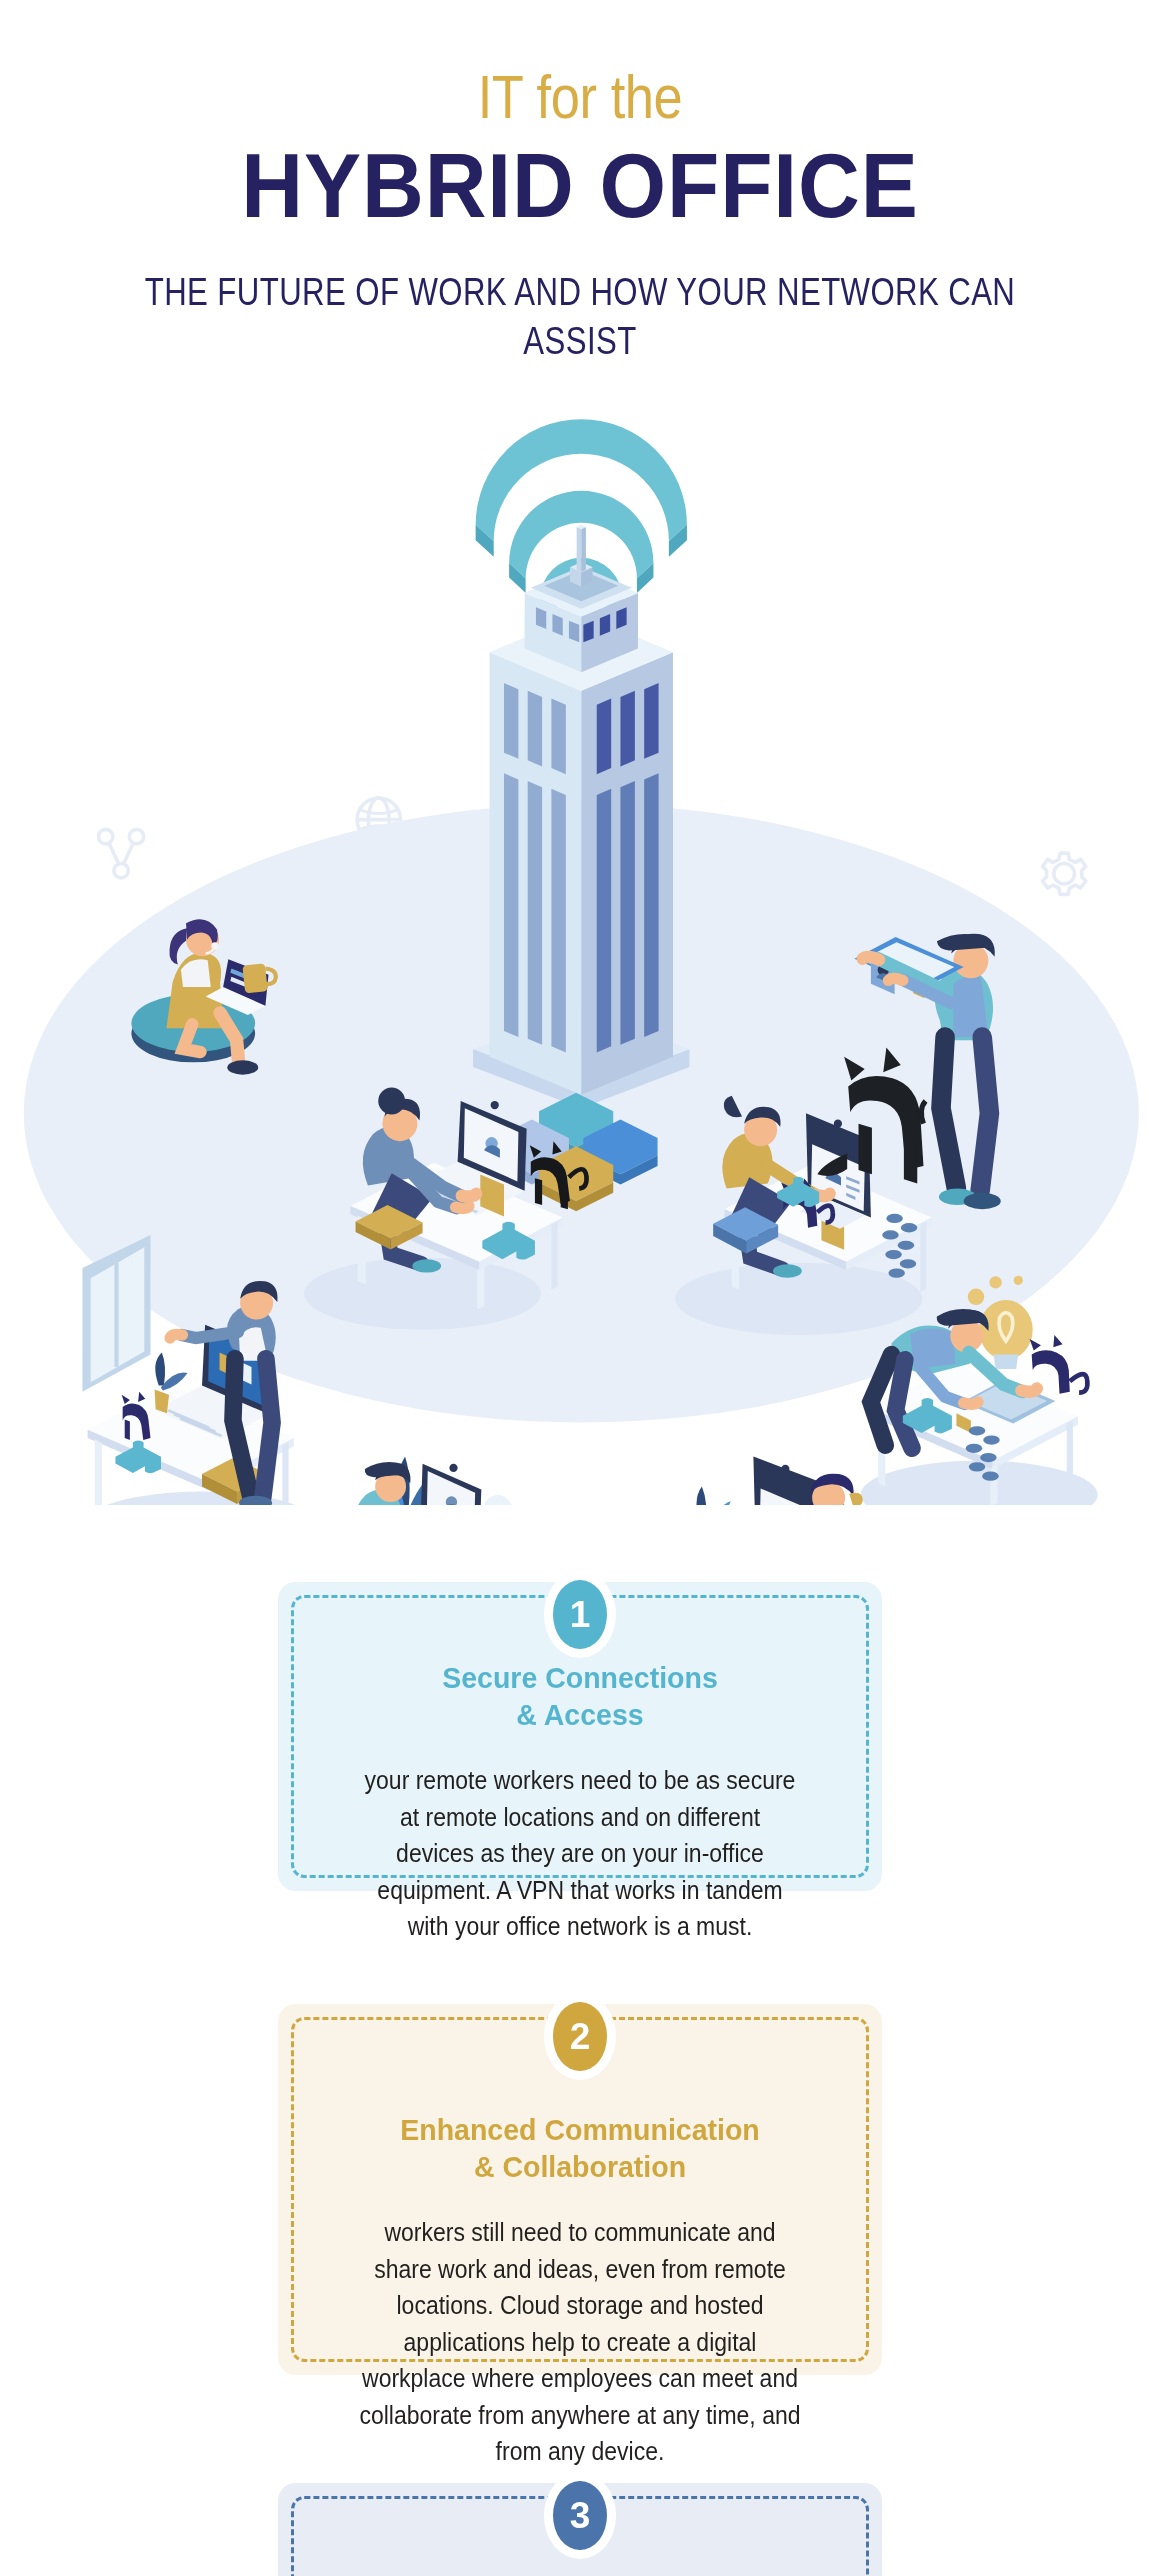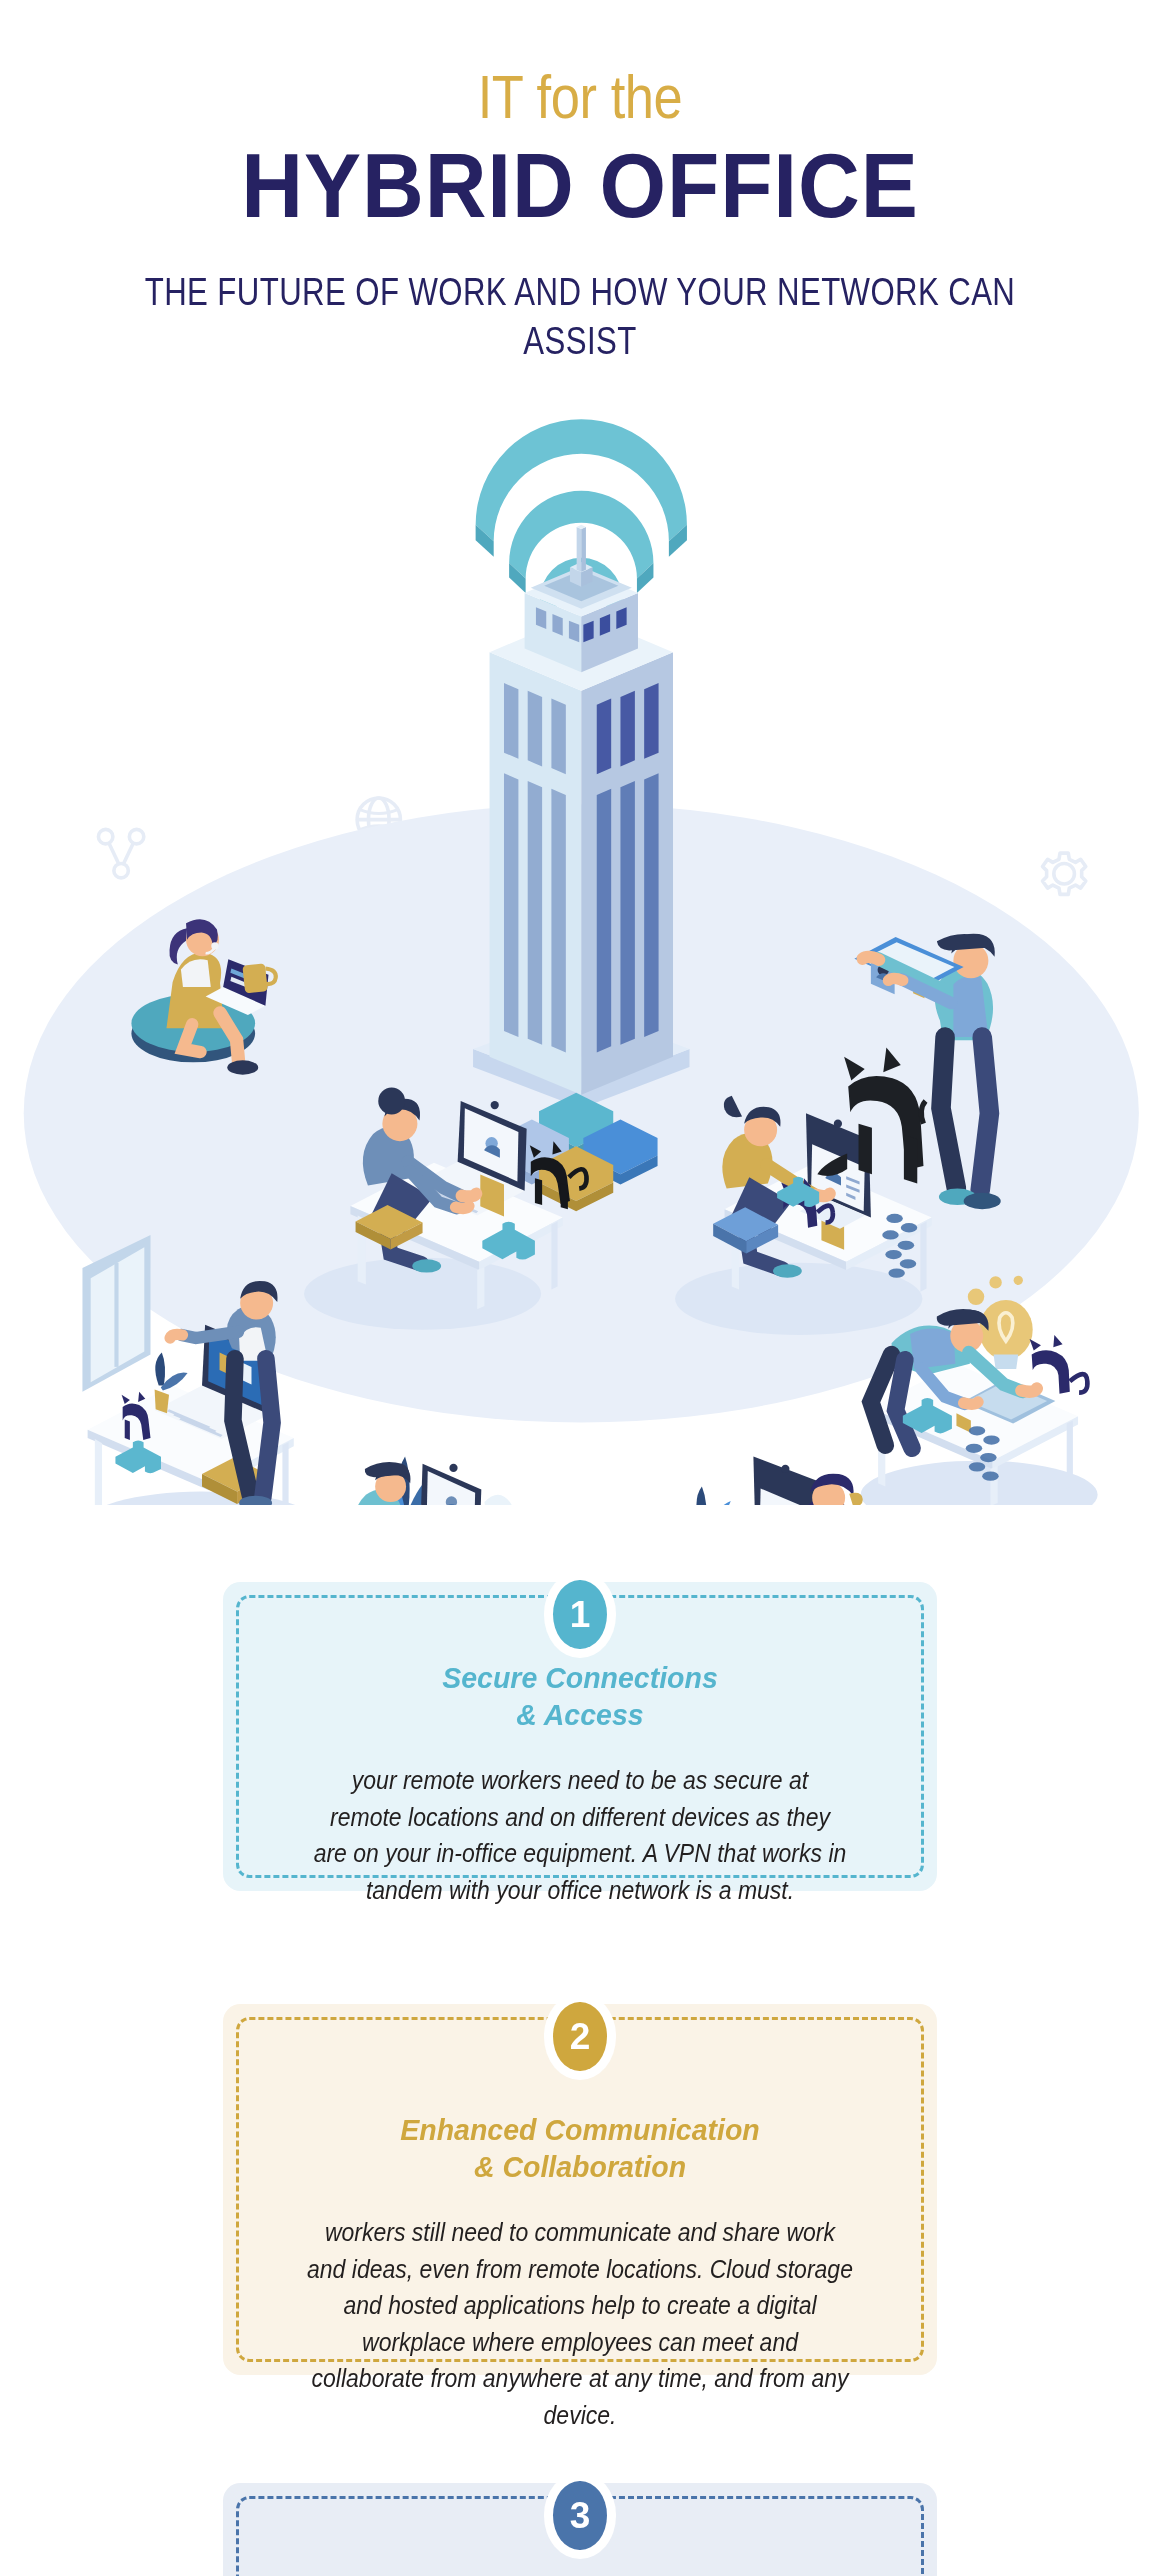--- a/index.html
+++ b/index.html
@@ -100,24 +100,23 @@
     width: 72px;
     height: 87px;
     border-radius: 36px / 43px;
     background: #ffffff;
     z-index: 3;
   }
   .card {
     position: absolute;
     left: 50%;
     transform: translateX(-50%);
-    width: 714px;
+    width: 604px;
     border-radius: 17.5px;
     z-index: 1;
-    font-style: italic;
   }
   .card-dash {
     position: absolute;
     left: 13.4px; right: 13.4px;
     top: 13.4px; bottom: 13.4px;
     border-radius: 13.4px;
     border-style: dashed;
     border-width: 3.6px;
     z-index: 2;
   }

